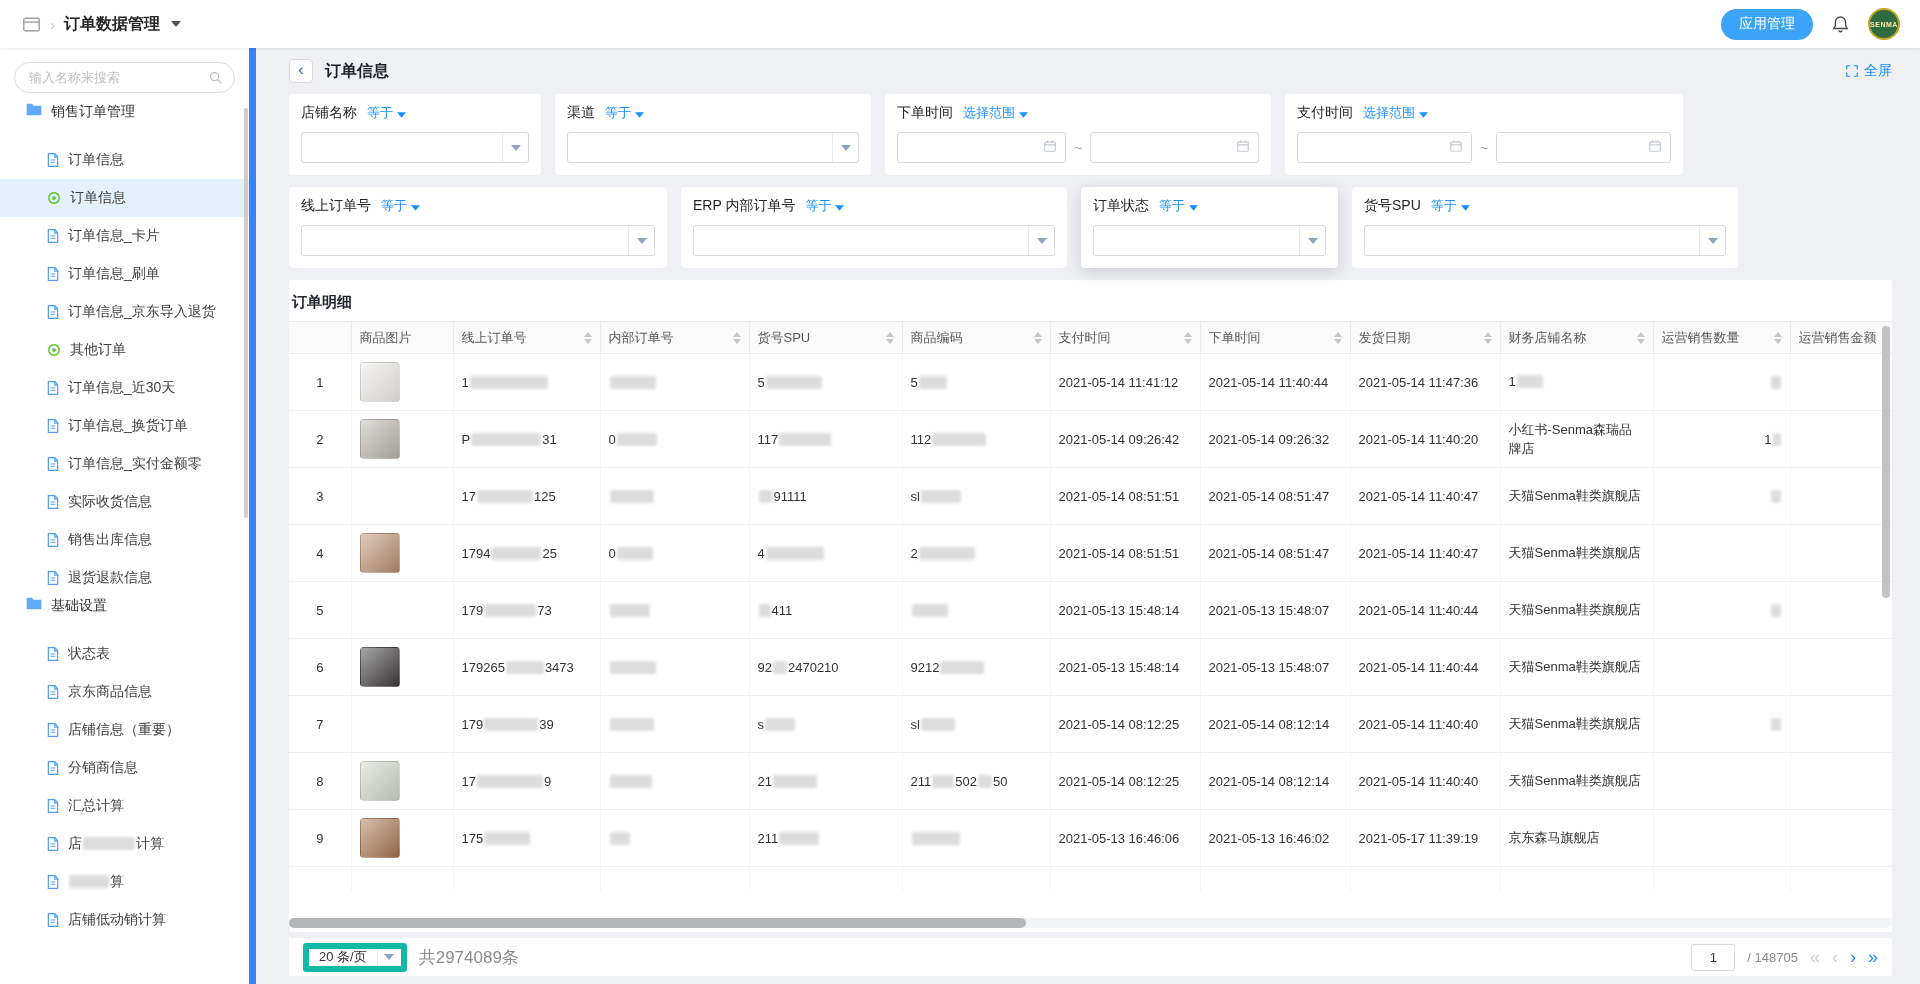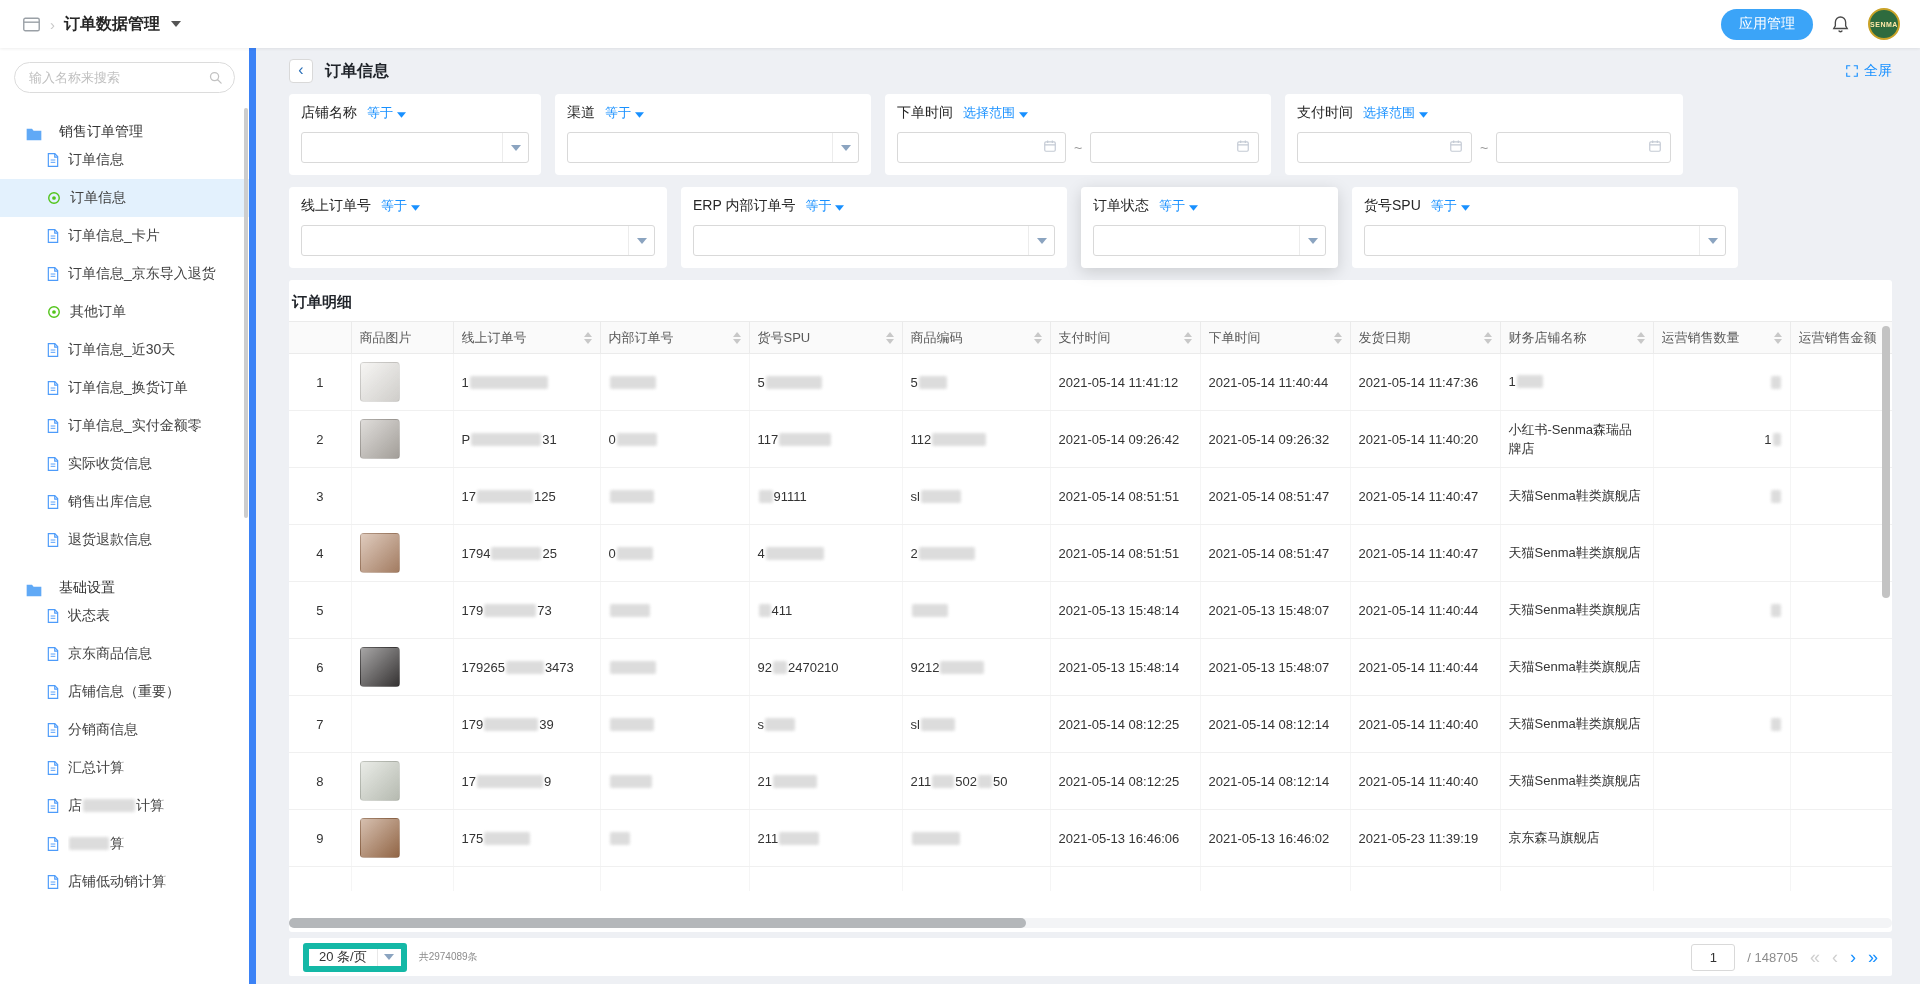--- a/index.html
+++ b/index.html
@@ -25,21 +25,21 @@
   
   .layout{display:flex;height:936px;}
 
   
   .sidebar{width:256px;background:#fff;position:relative;flex:none;overflow:hidden;border-right:7px solid #3b82f6;}
   .search-box{margin:14px 14px 10px;position:relative;}
   .search-box input{width:100%;height:31px;border:1px solid #dcdcdc;border-radius:16px;
                     padding:0 34px 0 14px;font-size:13px;font-family:inherit;color:#333;outline:none;background:#fff;}
   .search-box input::placeholder{color:#c0c0c0;}
   .s-ic{position:absolute;right:12px;top:8px;display:flex;cursor:pointer;}
-  .tree-group{display:flex;align-items:flex-end;gap:17px;height:38px;padding-left:26px;cursor:pointer;color:#333;}
+  .tree-group{display:flex;align-items:flex-start;gap:9px;height:38px;padding-left:26px;cursor:pointer;color:#333;}
   .tree-item{display:flex;align-items:center;gap:9px;height:38px;padding-left:47px;color:#404040;cursor:pointer;}
   .tree-item.selected{background:var(--selbg,#e3f1fd);}
   .ti-icon{display:flex;align-items:center;flex:none;}
   .ti-label{white-space:nowrap;overflow:hidden;text-overflow:ellipsis;max-width:178px;}
   .sb-scroll{position:absolute;right:1px;top:60px;width:4px;height:410px;background:#cdcdcd;border-radius:2px;cursor:pointer;}
 
   
   .main{flex:1;display:flex;flex-direction:column;padding:0 28px 8px 33px;min-width:0;}
   .page-header{height:46px;display:flex;align-items:center;gap:12px;flex:none;}
   .back-btn{width:24px;height:24px;border:1px solid #d9d9d9;background:#fff;border-radius:4px;color:#2a6fb8;
@@ -91,21 +91,21 @@
   .hscroll{position:absolute;left:0;right:0;bottom:4px;height:10px;background:#f3f4f6;border-radius:5px;cursor:pointer;}
   .hthumb{width:46%;height:100%;background:#b4b7ba;border-radius:5px;}
 
   
   .pagination{height:38px;margin-top:6px;background:#fff;display:flex;align-items:center;gap:12px;
               padding:0 14px;border-radius:2px;flex:none;}
   .pg-size{height:29px;border:6px solid #14b8a6;border-radius:3px;display:flex;align-items:center;
            font-size:13px;color:#333;cursor:pointer;background:#fff;}
   .pg-size .txt{padding:0 10px;white-space:nowrap;}
   .pg-size-caret{width:24px;height:100%;border-left:1px solid #e8e8e8;display:flex;align-items:center;justify-content:center;}
-  .pg-total{color:#8c8c8c;font-size:10px;}
+  .pg-total{color:#8c8c8c;font-size:17px;}
   .pg-input{width:44px;height:27px;border:1px solid #d9d9d9;border-radius:3px;text-align:center;
             font-size:13px;font-family:inherit;color:#333;outline:none;}
   .pg-pages{color:#8c8c8c;font-size:13px;}
   .pg-nav{font-size:18px;line-height:1;cursor:pointer;user-select:none;}
   .pg-nav.disabled{color:#cfcfcf;}
   .pg-nav.active{color:var(--accent,#1890ff);}
 </style>
 </head>
 <body>
 
@@ -184,20 +184,30 @@
           <span class="ti-label">订单信息_卡片</span>
         </div>
         <div class="tree-item">
           <span class="ti-icon">
             <svg width="12" height="14" viewBox="0 0 20 24">
               <path d="M2 1h11l5 5v17H2z" fill="none" stroke="#4d9bfa" stroke-width="2"></path>
               <path d="M13 1v6h5" fill="none" stroke="#4d9bfa" stroke-width="2"></path>
               <path d="M6 12h8M6 16h8" stroke="#4d9bfa" stroke-width="1.6"></path>
             </svg>
           </span>
+          <span class="ti-label">订单信息_刷单</span>
+        </div>
+        <div class="tree-item">
+          <span class="ti-icon">
+            <svg width="12" height="14" viewBox="0 0 20 24">
+              <path d="M2 1h11l5 5v17H2z" fill="none" stroke="#4d9bfa" stroke-width="2"></path>
+              <path d="M13 1v6h5" fill="none" stroke="#4d9bfa" stroke-width="2"></path>
+              <path d="M6 12h8M6 16h8" stroke="#4d9bfa" stroke-width="1.6"></path>
+            </svg>
+          </span>
           <span class="ti-label">订单信息_京东导入退货</span>
         </div>
         <div class="tree-item">
           <span class="ti-icon">
             <svg width="14" height="14" viewBox="0 0 24 24">
               <circle cx="12" cy="12" r="9" fill="none" stroke="#52c41a" stroke-width="2.4"></circle>
               <circle cx="12" cy="12" r="3.2" fill="#52c41a"></circle>
             </svg>
           </span>
           <span class="ti-label">其他订单</span>
@@ -795,21 +805,21 @@
                 <td class="col-idx">9</td>
                 <td class="col-img">
                   <div class="thumb" style="background: linear-gradient(135deg, rgba(255, 255, 255, 0.55), rgba(0, 0, 0, 0.12)), rgb(165, 115, 79);"></div>
                 </td>
                 <td class="col-online"><span>175</span><span class="redact" style="width: 46px;"></span></td>
                 <td class="col-internal"><span class="redact" style="width: 20px;"></span></td>
                 <td class="col-spu"><span>211</span><span class="redact" style="width: 40px;"></span></td>
                 <td class="col-code"><span class="redact" style="width: 48px;"></span></td>
                 <td class="col-pay">2021-05-13 16:46:06</td>
                 <td class="col-order">2021-05-13 16:46:02</td>
-                <td class="col-ship">2021-05-23 11:39:19</td>
+                <td class="col-ship">2021-05-17 11:39:19</td>
                 <td class="col-store">京东森马旗舰店</td>
                 <td class="col-qty"></td>
                 <td class="col-amount"></td>
               </tr>
               <tr class="partial">
                 <td></td>
                 <td></td>
                 <td></td>
                 <td></td>
                 <td></td>

